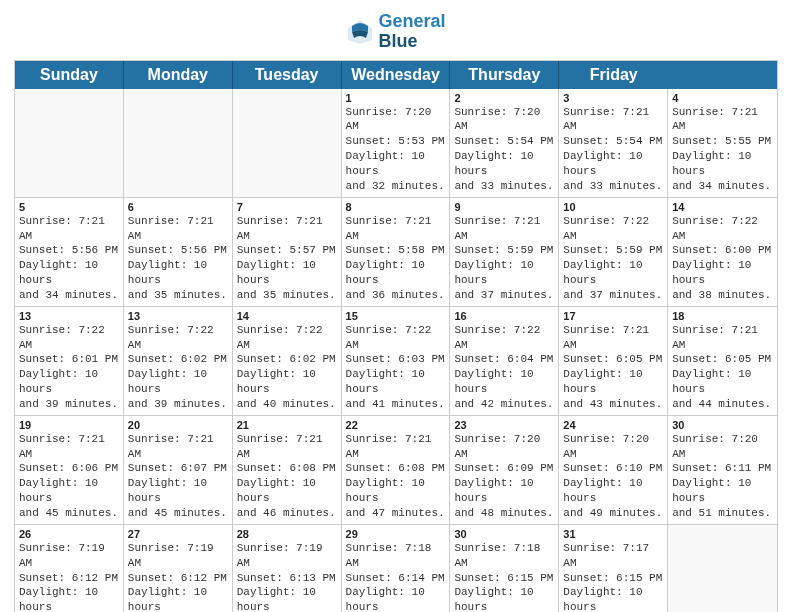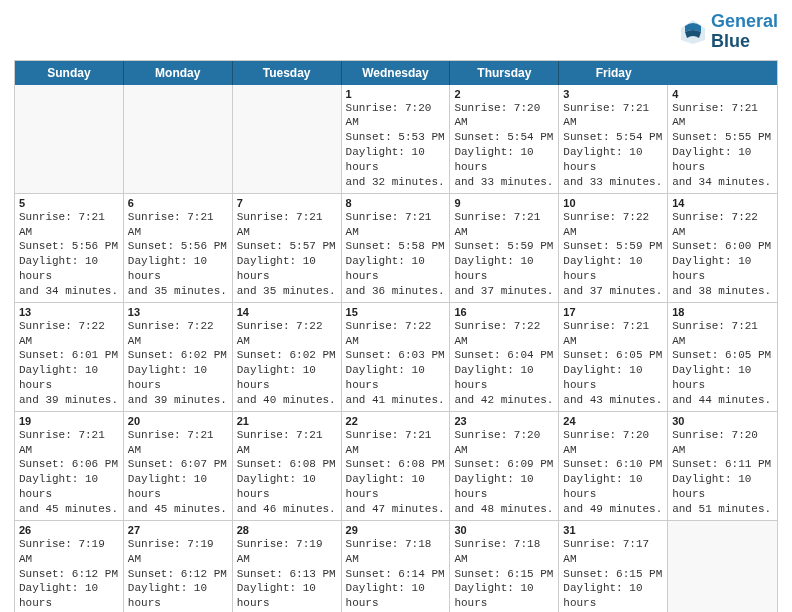--- a/index.html
+++ b/index.html
@@ -12,21 +12,21 @@
     }
     .page {
       width: 792px;
       height: 612px;
       padding: 12px 14px;
       display: flex;
       flex-direction: column;
     }
     .header {
       display: flex;
-      justify-content: flex-end;
+      justify-content: center;
       align-items: flex-start;
       margin-bottom: 8px;
     }
     .logo {
       display: flex;
       align-items: center;
       gap: 4px;
     }
     .logo-text {
       font-size: 18px;
@@ -59,21 +59,21 @@
       flex-direction: column;
       border: 1px solid #ccc;
     }
     .cal-header {
       display: grid;
       grid-template-columns: repeat(7, 1fr);
       background: #2471a3;
     }
     .cal-header-cell {
       color: #fff;
-      font-size: 12px;
+      font-size: 16px;
       font-weight: bold;
       text-align: center;
       padding: 5px 2px;
       border-right: 1px solid #1a5276;
     }
     .cal-header-cell:last-child { border-right: none; }
     .cal-body {
       flex: 1;
       display: flex;
       flex-direction: column;

